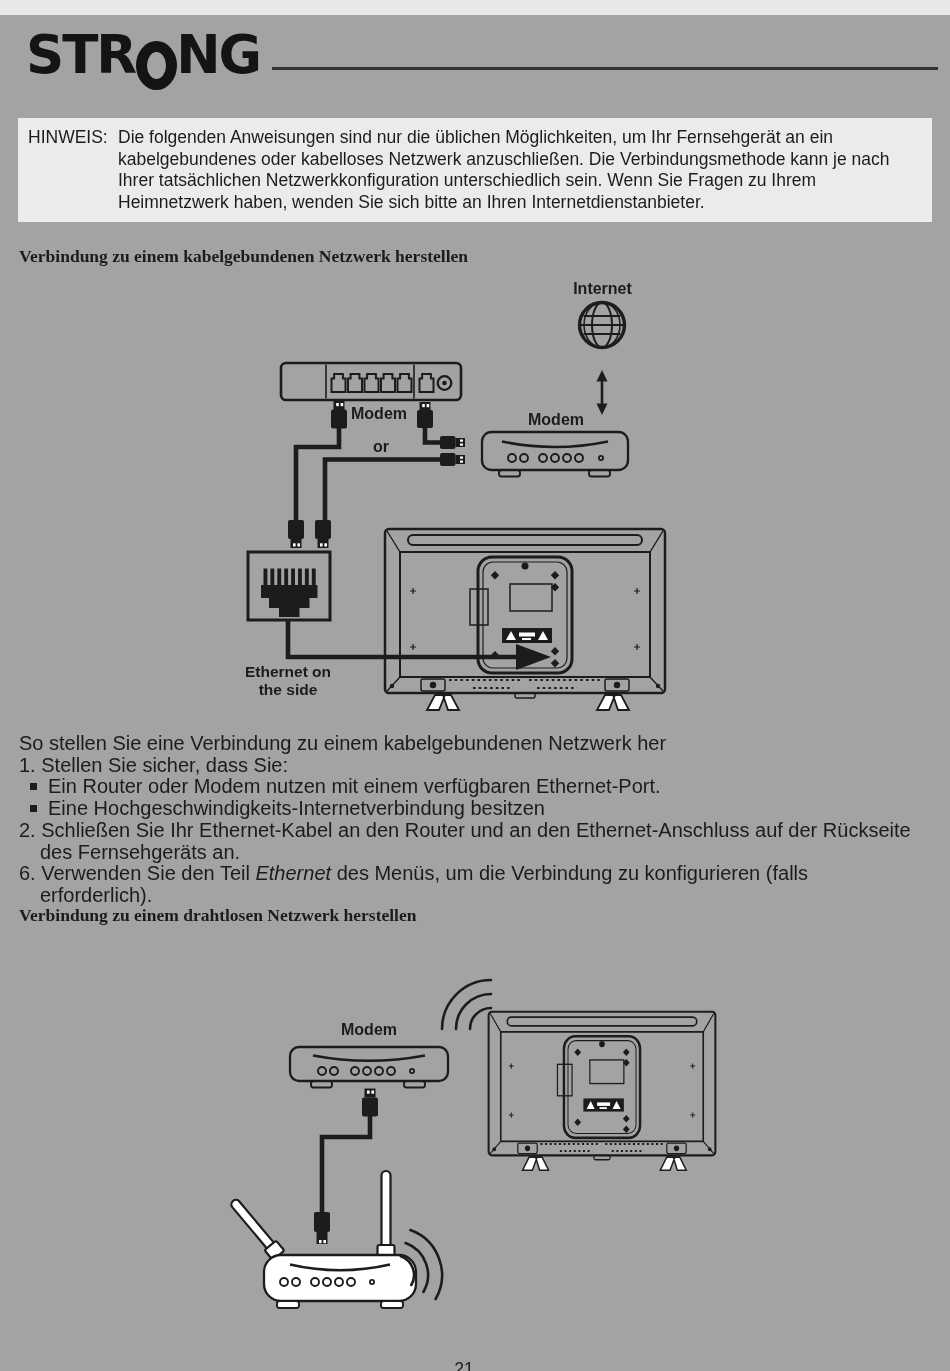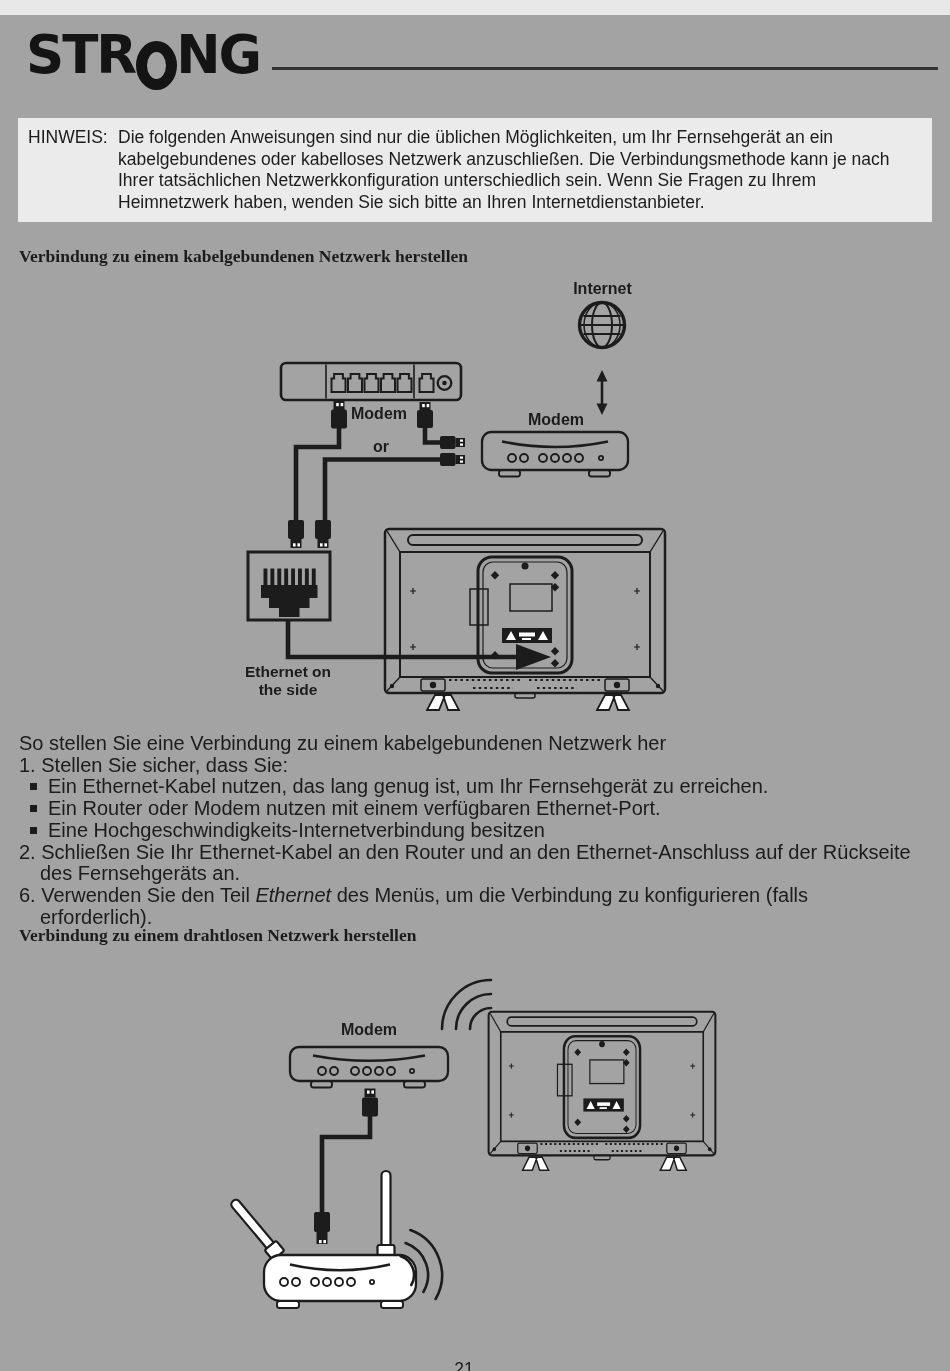--- a/index.html
+++ b/index.html
@@ -11,21 +11,21 @@
         font-weight:bold;font-size:53px;line-height:48px;letter-spacing:-2px;color:#141414;}
   .logo .o-ring{width:41px;height:49px;border:11.5px solid #141414;border-radius:50%;
         box-sizing:border-box;margin:10px -1px 0 1px;}
   .rule{left:272px;top:52px;width:666px;height:2.5px;background:#333;}
   
   .note{left:18px;top:103px;width:914px;height:104px;background:#ebebeb;box-sizing:border-box;
         padding:9px 14px 0 10px;display:grid;grid-template-columns:84px 1fr;column-gap:6px;
         font-size:17.5px;line-height:21.6px;}
   h1{margin:0;font-size:17.5px;line-height:21px;font-weight:bold;font-family:Liberation Serif, serif;}
   .h-wired{left:19px;top:231px;}
-  .h-wireless{left:19px;top:910px;text-align:right;}
+  .h-wireless{left:19px;top:890px;text-align:right;}
   
   .bodytext{left:19px;top:718px;width:906px;font-size:20px;line-height:21.7px;}
   .bullet-row{display:flex;}
   .bullet-sq{flex:0 0 7px;height:7px;background:#1c1c1c;margin:7px 11px 0 11px;}
   .hang{padding-left:21px;text-indent:-21px;}
   em{font-style:italic;}
   
   .dlabel{font-weight:bold;font-size:16px;line-height:17.5px;text-align:center;}
   .pagenum{left:389px;top:1344px;width:150px;text-align:center;font-size:17.5px;}
   svg{display:block;}
@@ -189,24 +189,20 @@
   <div class="abs dlabel" style="left:348px;top:390px;width:62px">Modem</div>
   <div class="abs dlabel" style="left:366px;top:423px;width:30px">or</div>
   <div class="abs dlabel" style="left:525px;top:396px;width:62px">Modem</div>
   <div class="abs dlabel" style="left:243px;top:648px;width:90px;font-size:15.5px">Ethernet on the side</div>
 
   <div class="abs bodytext">
     <div>So stellen Sie eine Verbindung zu einem kabelgebundenen Netzwerk her</div>
     <div>1. Stellen Sie sicher, dass Sie:</div>
     <div class="bullet-row">
       <span class="bullet-sq"></span>
-      <span>Ein Ethernet-Kabel nutzen, das lang genug ist, um Ihr Fernsehgerät zu erreichen.</span>
-    </div>
-    <div class="bullet-row">
-      <span class="bullet-sq"></span>
       <span>Ein Router oder Modem nutzen mit einem verfügbaren Ethernet-Port.</span>
     </div>
     <div class="bullet-row">
       <span class="bullet-sq"></span>
       <span>Eine Hochgeschwindigkeits-Internetverbindung besitzen</span>
     </div>
     <div class="hang">2. Schließen Sie Ihr Ethernet-Kabel an den Router und an den Ethernet-Anschluss auf der Rückseite des Fernsehgeräts an.</div>
     <div class="hang"><span>6. Verwenden Sie den Teil </span><em>Ethernet</em><span> des Menüs, um die Verbindung zu konfigurieren (falls erforderlich).</span></div>
   </div>
 

